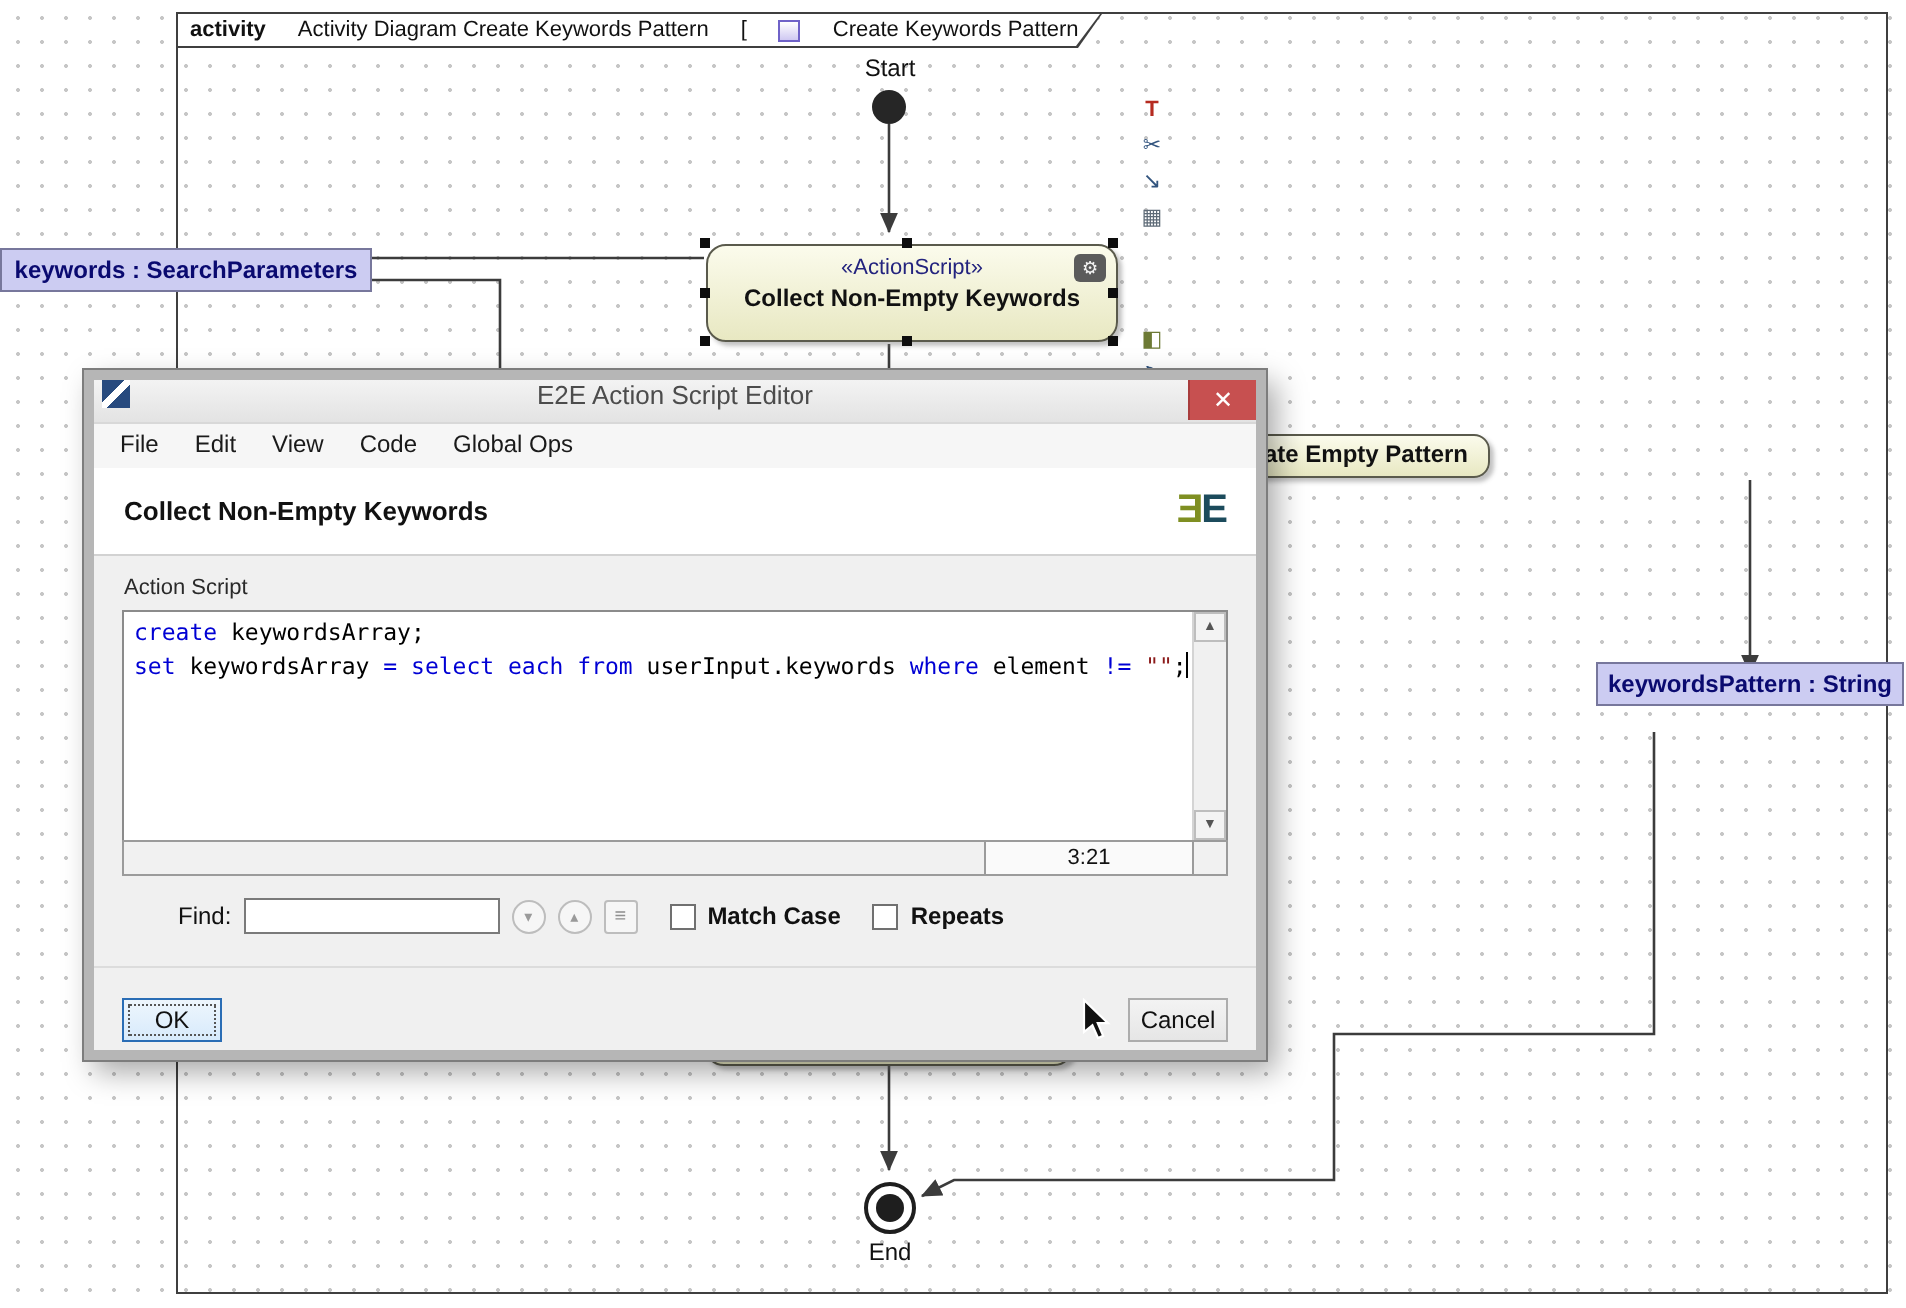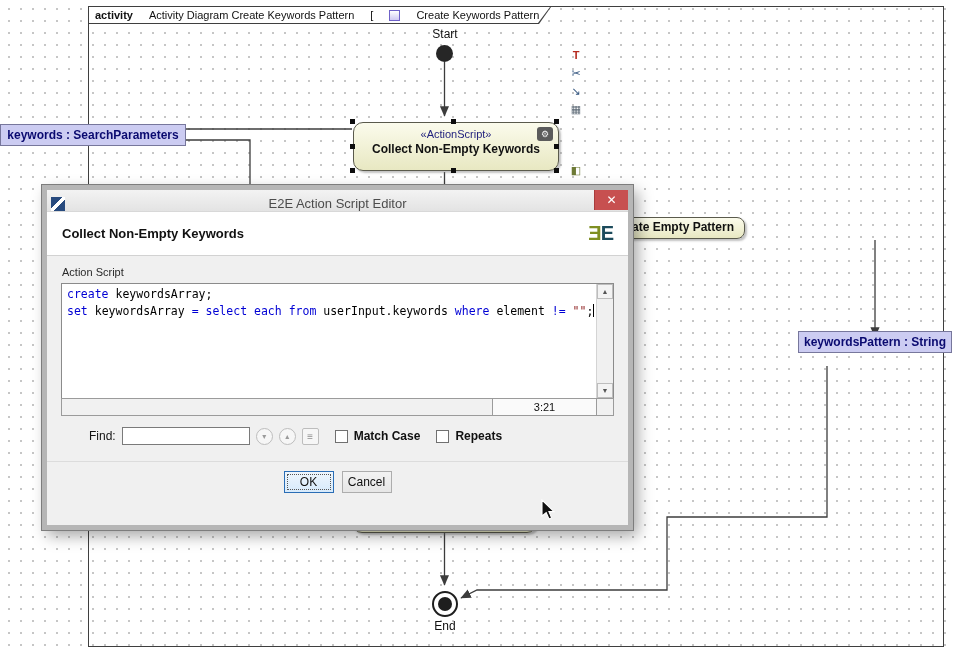--- a/index.html
+++ b/index.html
@@ -49,21 +49,21 @@
   .c-blue { color:#33557f; }
   .c-gray { color:#5e6b77; }
   .c-olive { color:#6d7a35; }
   
   .dialog { position:absolute; left:42px; top:185px; width:591px; height:345px;
            background:#f0f0f0; border:5px solid #b6b6b6;
            box-shadow:0 0 0 1px #7d7d7d, 5px 6px 14px rgba(0,0,0,.35);
            z-index:10; font-size:12px; color:#111; }
   .dlg-title { height:22px; background:linear-gradient(#f3f3f3,#e3e3e3);
            border-bottom:1px solid #d8d8d8; position:relative;
-           display:flex; align-items:flex-end; padding-left:4px; }
+           display:flex; align-items:flex-start; padding-left:4px; }
   .dlg-app-icon { width:14px; height:14px; background:#274a7e;
            background-image:linear-gradient(135deg, transparent 40%, #fff 40%, #fff 58%, transparent 58%); }
   .dlg-title-text { position:absolute; left:0; right:0; text-align:center;
            font-size:13px; color:#4c4c4c; pointer-events:none; }
   .dlg-close { position:absolute; right:0; top:0; width:34px; height:20px; background:#c75050;
            color:#fff; font-size:12px; display:flex; align-items:center; justify-content:center;
            border-left:1px solid #a83c3c; }
   .dlg-menubar { height:22px; background:#f6f6f6; display:flex; align-items:stretch; padding-left:4px; }
   .menu-item { padding:3px 9px; font-size:12px; color:#1a1a1a; }
   .dlg-header { height:44px; background:#fff; border-bottom:1px solid #d2d2d2;
@@ -95,22 +95,22 @@
   .find-label { font-size:12px;margin-left:28px; }
   .find-input { width:128px; height:18px; border:1px solid #7a7a7a; font-size:12px;
            padding:1px 3px; font-family:"Liberation Sans",sans-serif; background:#fff; }
   .round-btn { width:17px; height:17px; border-radius:50%; border:1px solid #bdbdbd; background:#f6f6f6;
            color:#9a9a9a; font-size:8px; display:flex; align-items:center; justify-content:center; }
   .list-btn { width:17px; height:17px; border:1px solid #bdbdbd; border-radius:2px; background:#f6f6f6;
            color:#8f8f8f; font-size:10px; display:flex; align-items:center; justify-content:center; }
   .cb { width:13px; height:13px; border:1px solid #707070; background:#fff; }
   .cb-label { font-size:12px;font-weight:bold; }
   .gap-l { margin-left:10px; }
-  .btn-row { border-top:1px solid #dcdcdc; margin:13px -14px 0; padding:9px 14px 0;
-           display:flex; justify-content:center; gap:8px; }
+  .btn-row { border-top:1px solid #dcdcdc; margin:13px -14px 0; padding:15px 14px 0;
+           display:flex; justify-content:space-between; gap:8px; }
   .btn { width:50px; height:22px; font-size:12px; display:flex; align-items:center; justify-content:center;
            border:1px solid #adadad; background:linear-gradient(#f3f3f3,#e6e6e6); color:#111; }
   .btn-ok { border:1px solid #2a6db5; background:linear-gradient(#eef6fd,#d7eafb);
            outline:1px dotted #555; outline-offset:-4px; }
   #mouse-cursor { position:absolute; left:541px; top:499px; z-index:20; }
 </style>
 </head>
 <body>
 
 <div id="screen">
@@ -189,20 +189,27 @@
   <div class="dialog">
 
     <div class="dlg-title">
       <div class="dlg-app-icon"></div>
       <div class="dlg-title-text">E2E Action Script Editor</div>
       <div class="dlg-close">
           <span>✕</span>
         </div>
     </div>
 
+    <div class="dlg-menubar">
+      <div class="menu-item">File</div>
+      <div class="menu-item">Edit</div>
+      <div class="menu-item">View</div>
+      <div class="menu-item">Code</div>
+      <div class="menu-item">Global Ops</div>
+    </div>
 
     <div class="dlg-header">
       <div class="hname">Collect Non-Empty Keywords</div>
       <div class="e2e-logo">
         <span class="l1">Ǝ</span><span class="l2">E</span>
       </div>
     </div>
 
     <div class="dlg-body">
       <div class="editor-label">Action Script</div>

